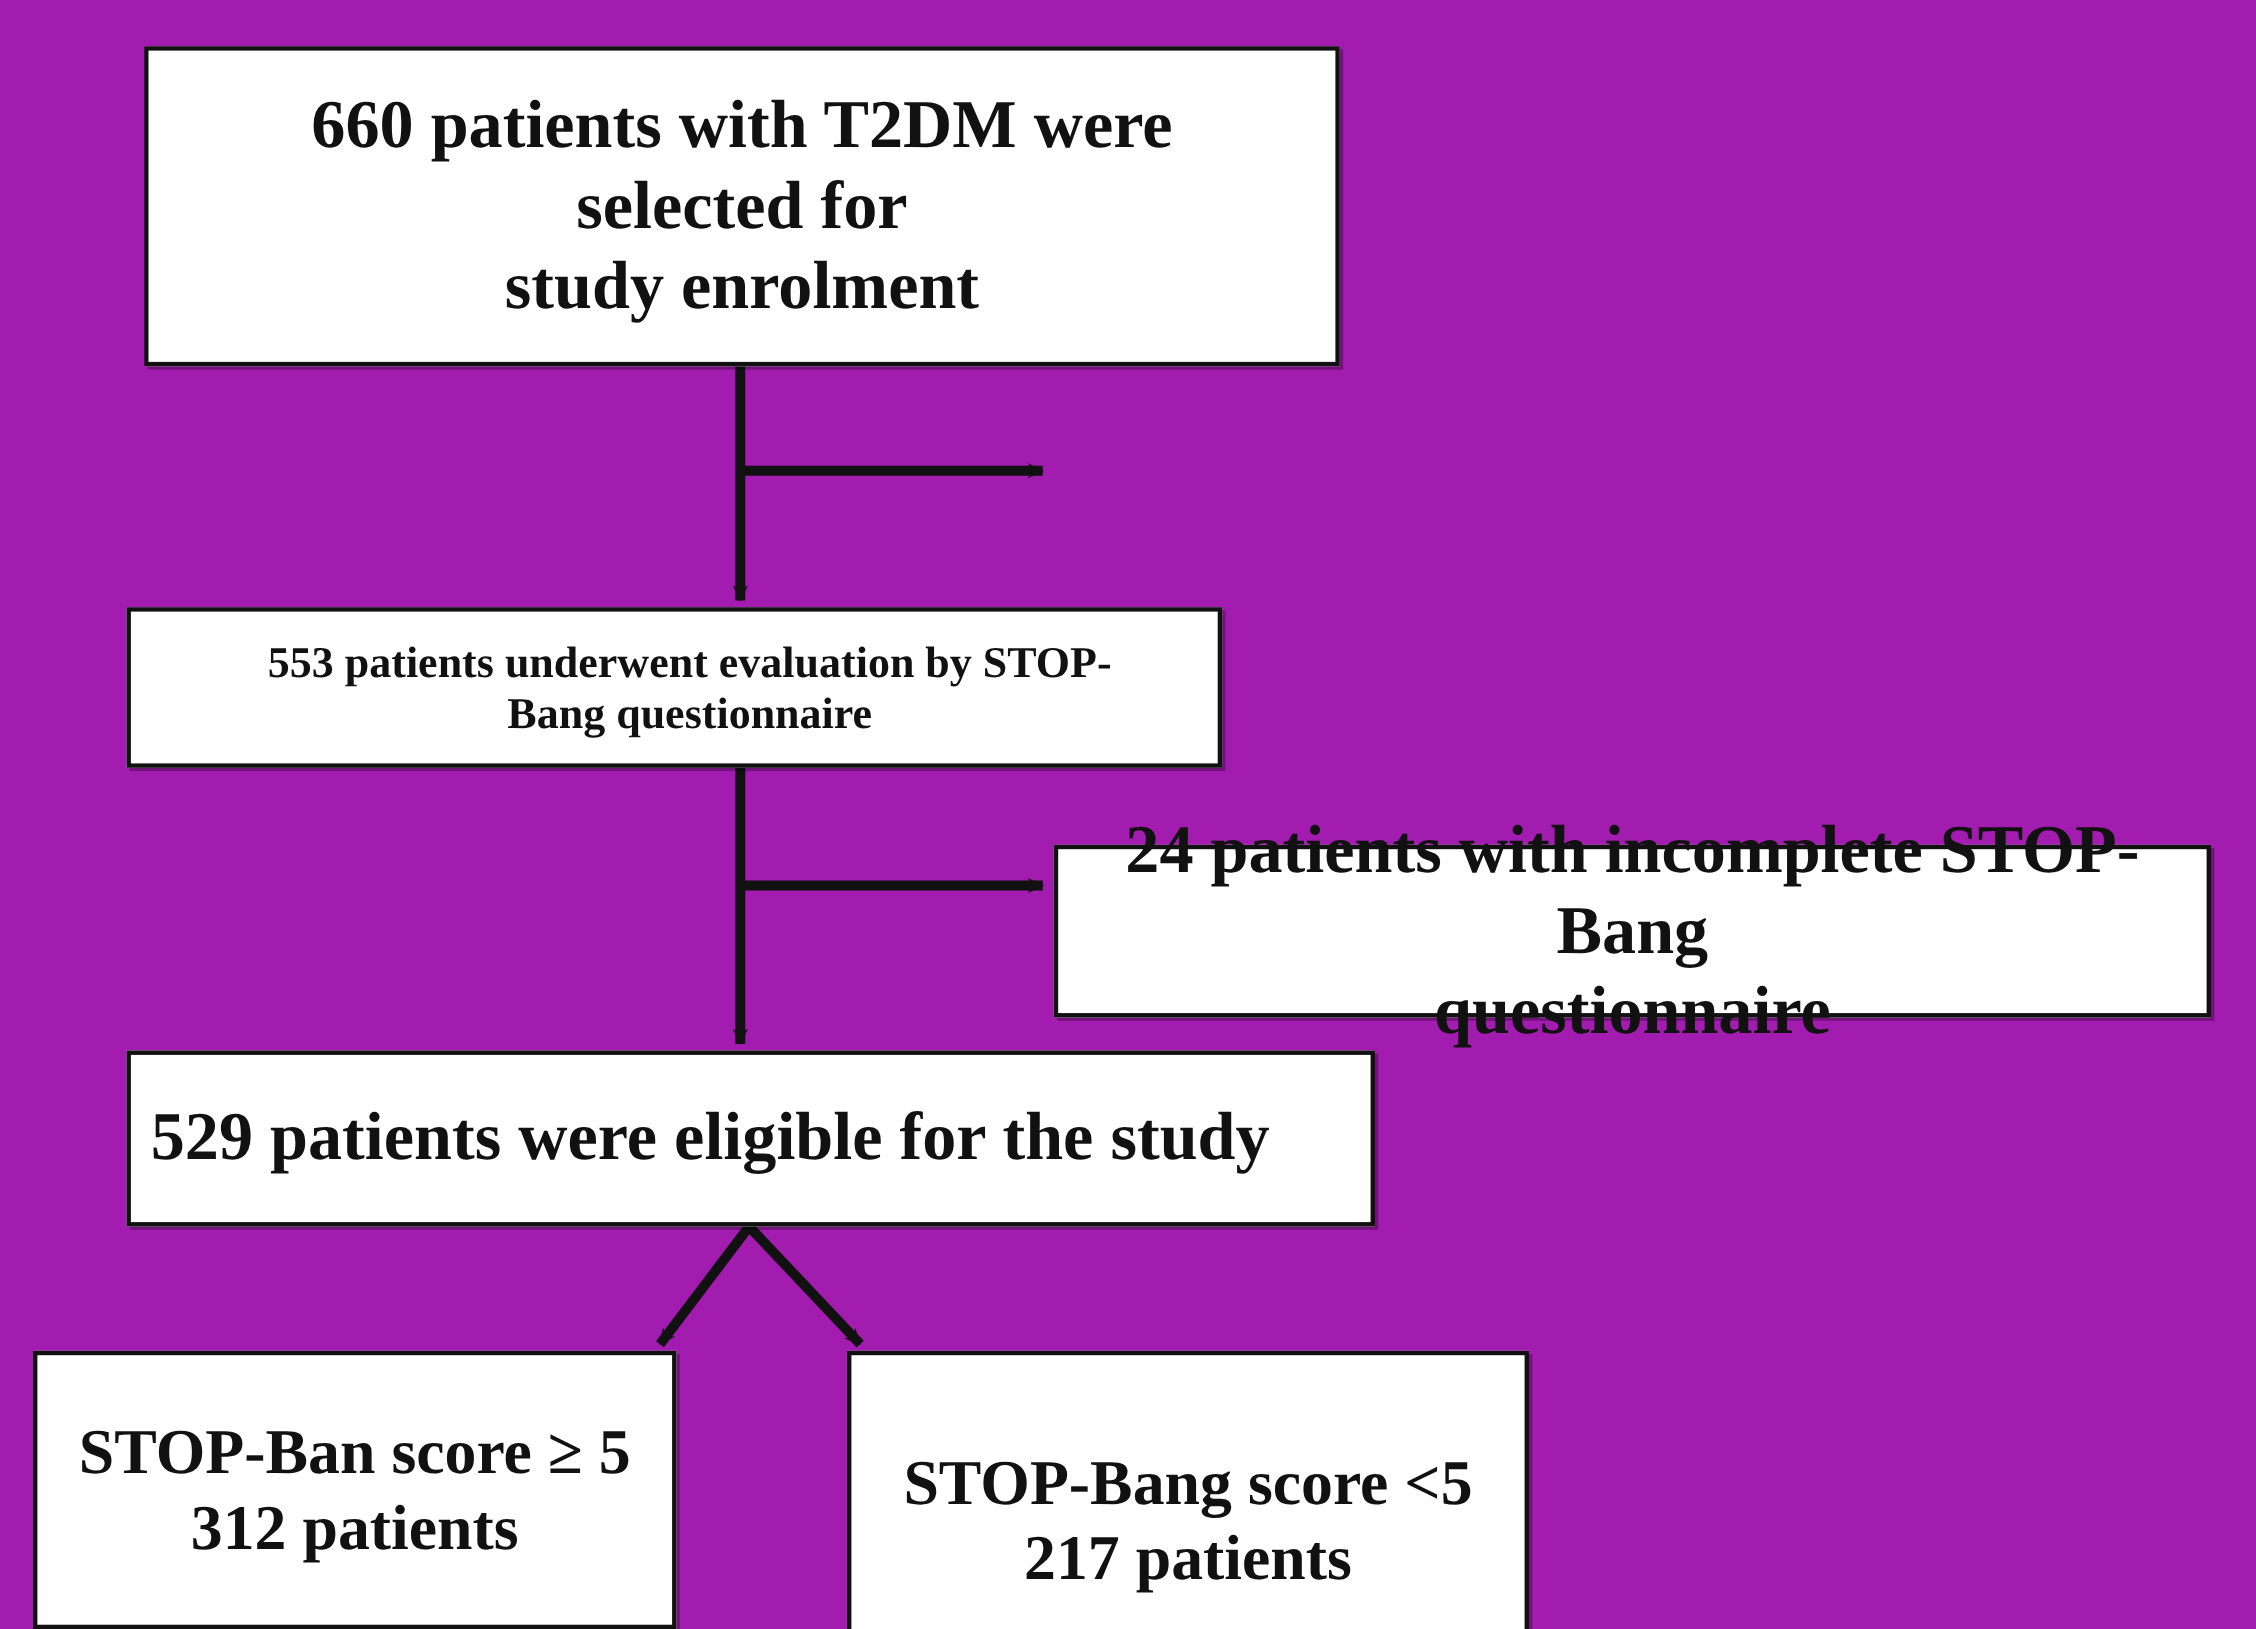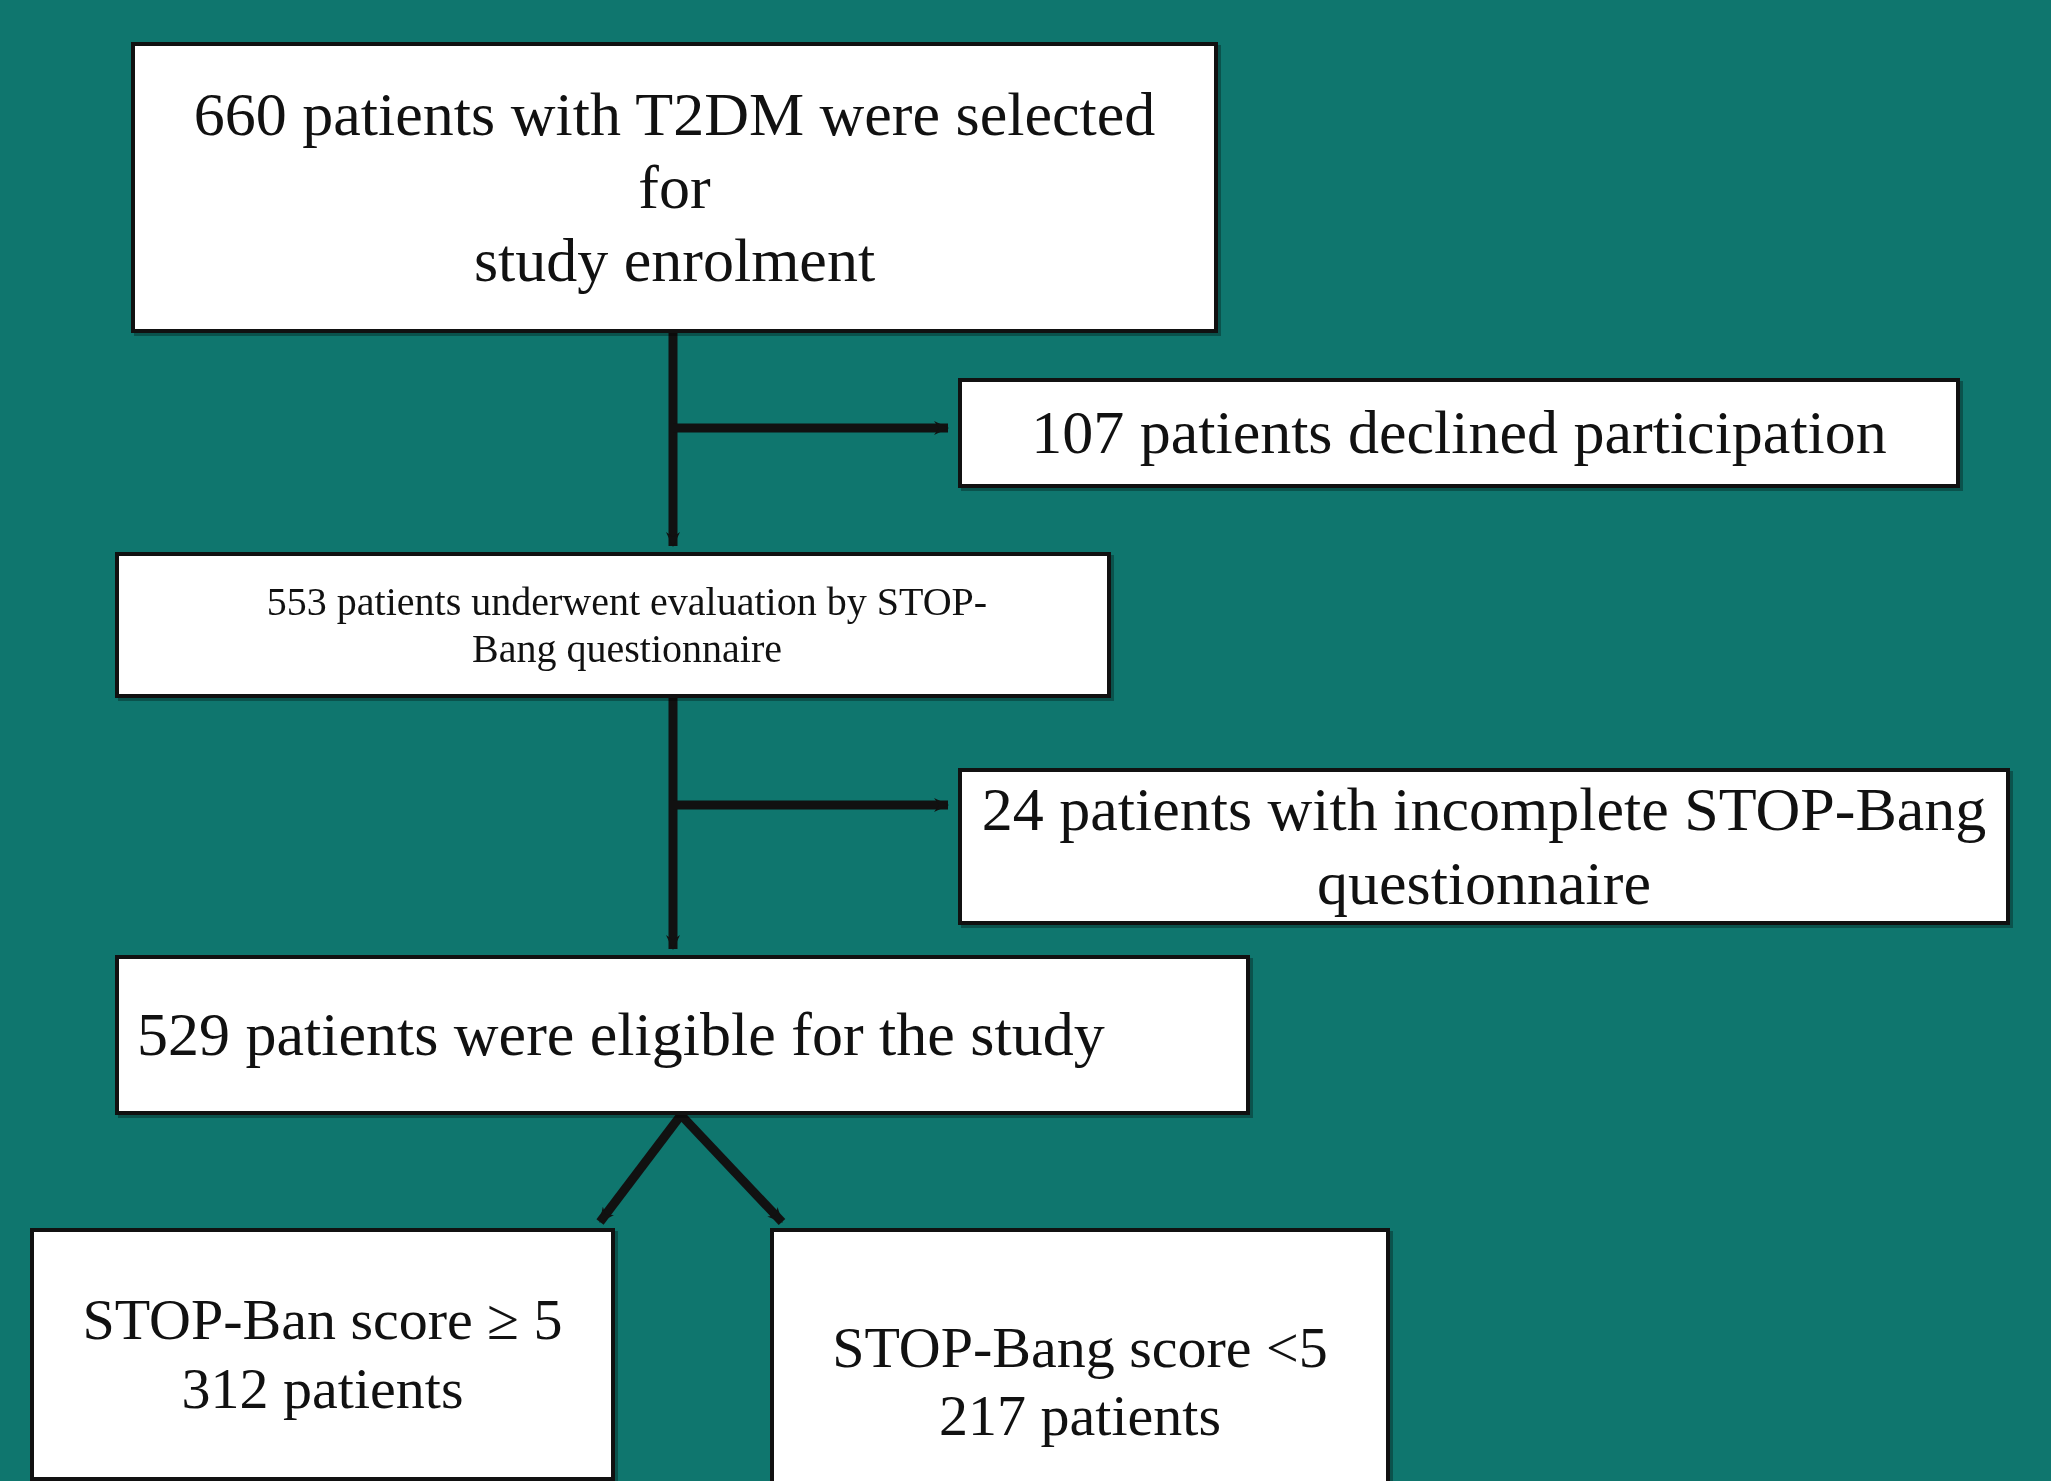--- a/index.html
+++ b/index.html
@@ -5,23 +5,24 @@
 <style>
   html, body {
     margin: 0;
     padding: 0;
     background: #ffffff;
   }
   #canvas {
     position: relative;
     width: 2051px;
     height: 1481px;
-    background: #0f766e;
+    background: #a21caf;
     overflow: hidden;
     font-family: "Liberation Serif", "DejaVu Serif", serif;
+    font-weight: bold;
   }
   .node {
     position: absolute;
     box-sizing: border-box;
     background: #ffffff;
     border: 4px solid #111111;
     box-shadow: 3px 3px 0 rgba(0,0,0,0.30);
     display: flex;
     align-items: center;
     justify-content: center;
@@ -81,23 +82,20 @@
     <line x1="681" y1="1115" x2="600" y2="1222" stroke="#111111" stroke-width="9" marker-end="url(#arrowV)"></line>
 
     <line x1="681" y1="1115" x2="782" y2="1222" stroke="#111111" stroke-width="9" marker-end="url(#arrowV)"></line>
   </svg>
 
   <div class="node" id="node-enrolled">
     <span class="label">660  patients with T2DM  were selected for
 study enrolment</span>
   </div>
 
-  <div class="node" id="node-declined">
-    <span class="label">107 patients declined  participation</span>
-  </div>
 
   <div class="node" id="node-evaluated">
     <span class="label">553 patients underwent evaluation by STOP-
 Bang questionnaire</span>
   </div>
 
   <div class="node" id="node-incomplete">
     <span class="label">24 patients with incomplete STOP-Bang
 questionnaire</span>
   </div>

